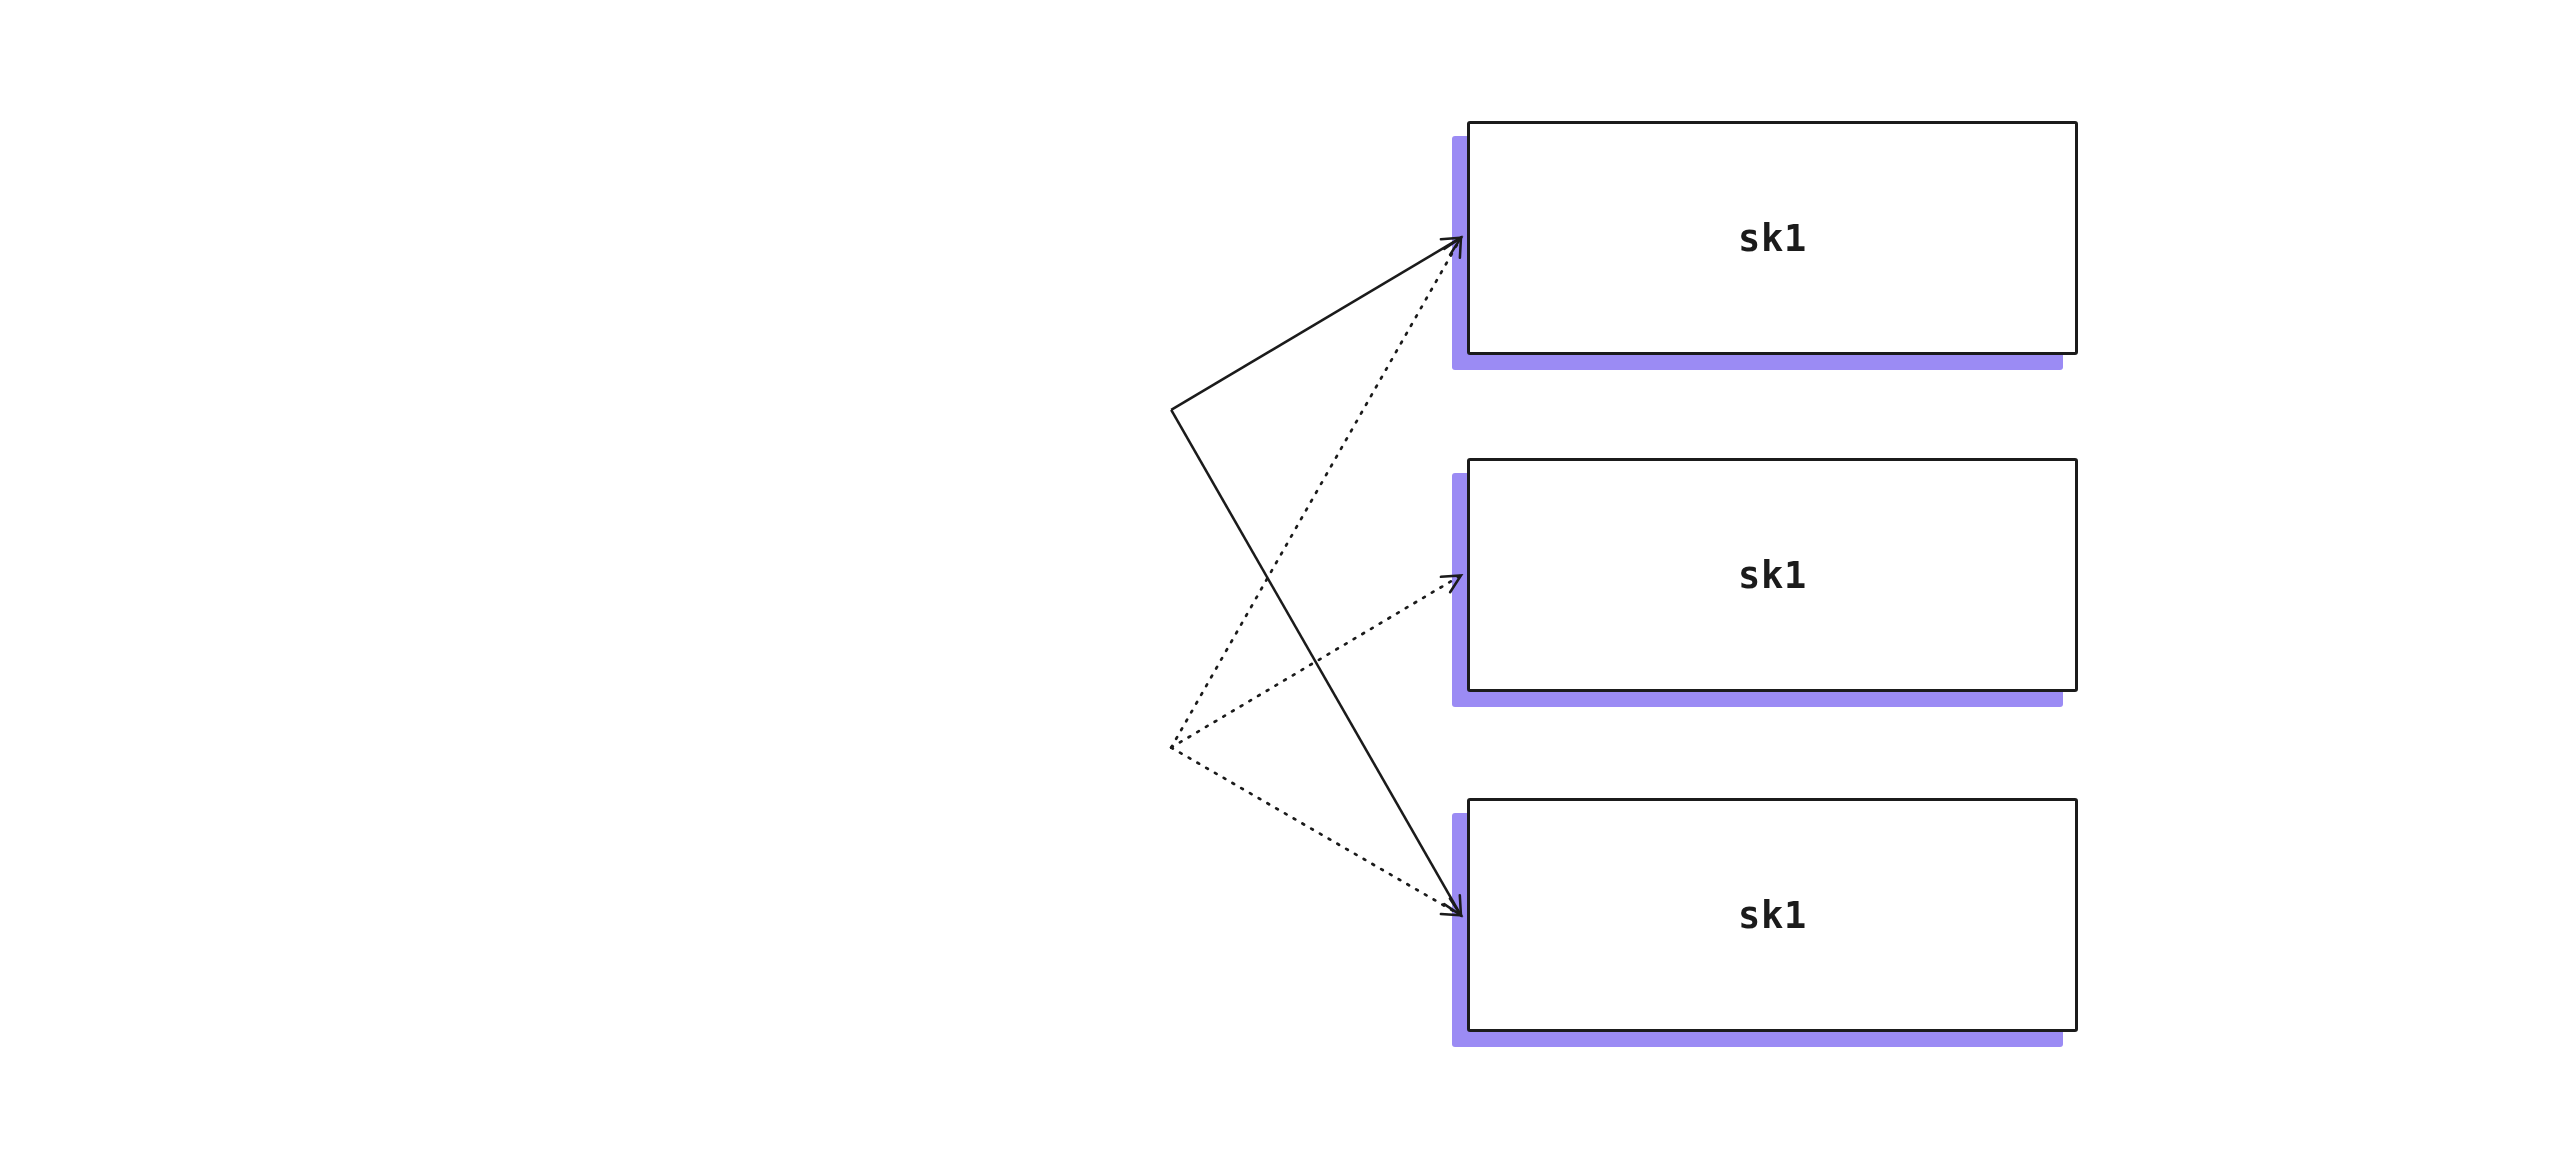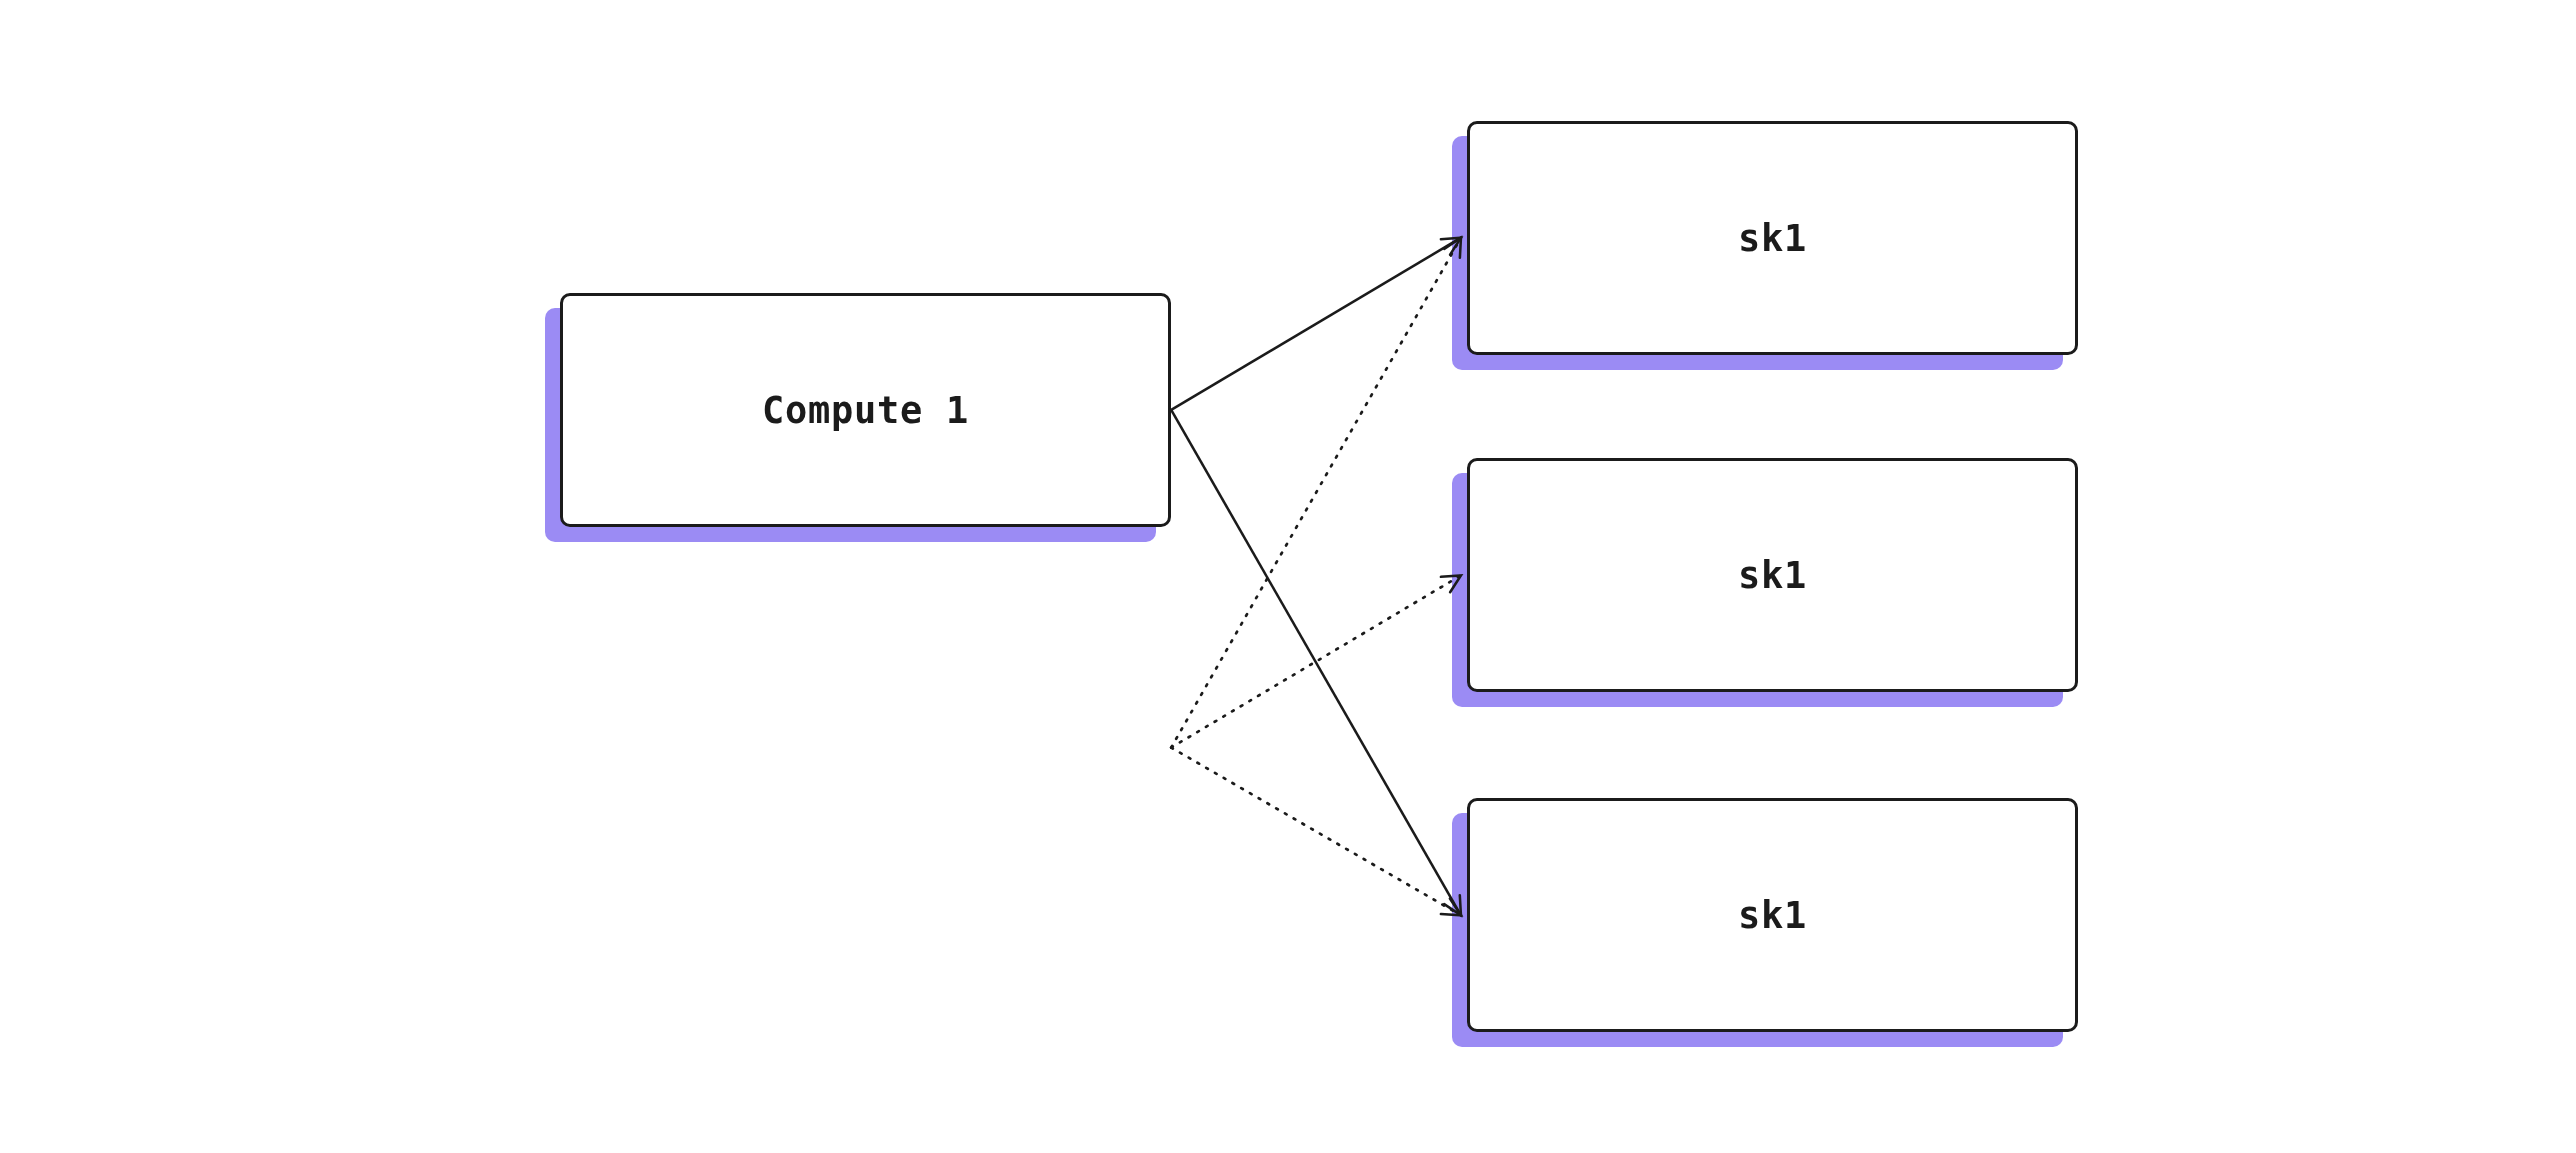--- a/index.html
+++ b/index.html
@@ -16,21 +16,21 @@
     width: 2576px;
     height: 1153px;
     background: var(--bg-color, #ffffff);
   }
   .node {
     position: absolute;
     width: 611px;
     height: 234px;
     background: #ffffff;
     border: 3px solid var(--stroke-color, #1b1b1b);
-    border-radius: 10px;
+    border-radius: 3px;
     box-shadow: -15px 15px 0 0 var(--shadow-color, #9b8bf4);
     display: flex;
     align-items: center;
     justify-content: center;
     box-sizing: border-box;
     z-index: 1;
   }
   .node-label {
     font-family: "DejaVu Sans Mono", monospace;
     font-weight: bold;
@@ -65,23 +65,20 @@
     stroke-dasharray: 2.5 11;
     stroke-linecap: round;
     fill: none;
   }
 </style>
 </head>
 <body>
 
 <div id="canvas" style="--bg-color: #ffffff; --stroke-color: #1b1b1b; --shadow-color: #9b8bf4;">
 
-  <div class="node" id="node-compute-1">
-    <span class="node-label">Compute 1</span>
-  </div>
 
 
   <div class="node" id="node-sk1-top">
     <span class="node-label">sk1</span>
   </div>
 
   <div class="node" id="node-sk1-mid">
     <span class="node-label">sk1</span>
   </div>
 

